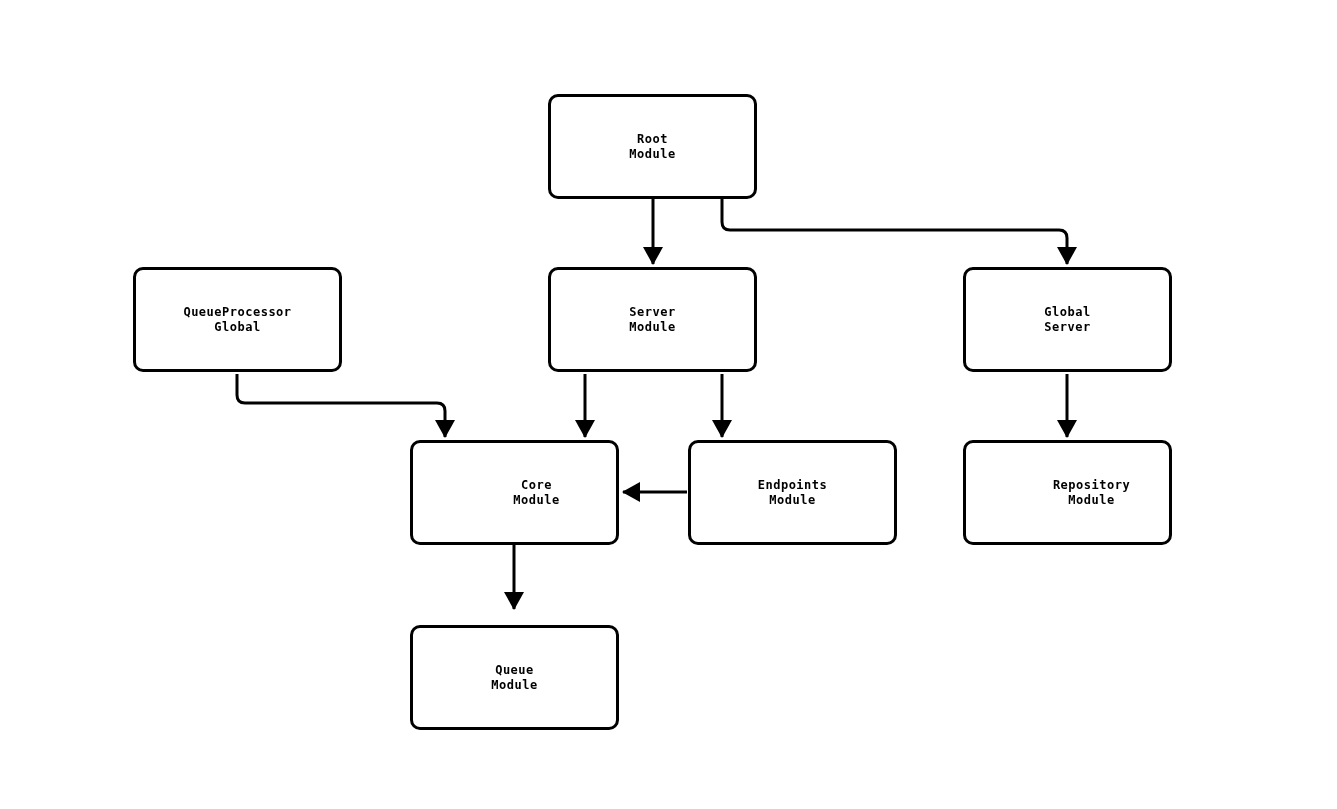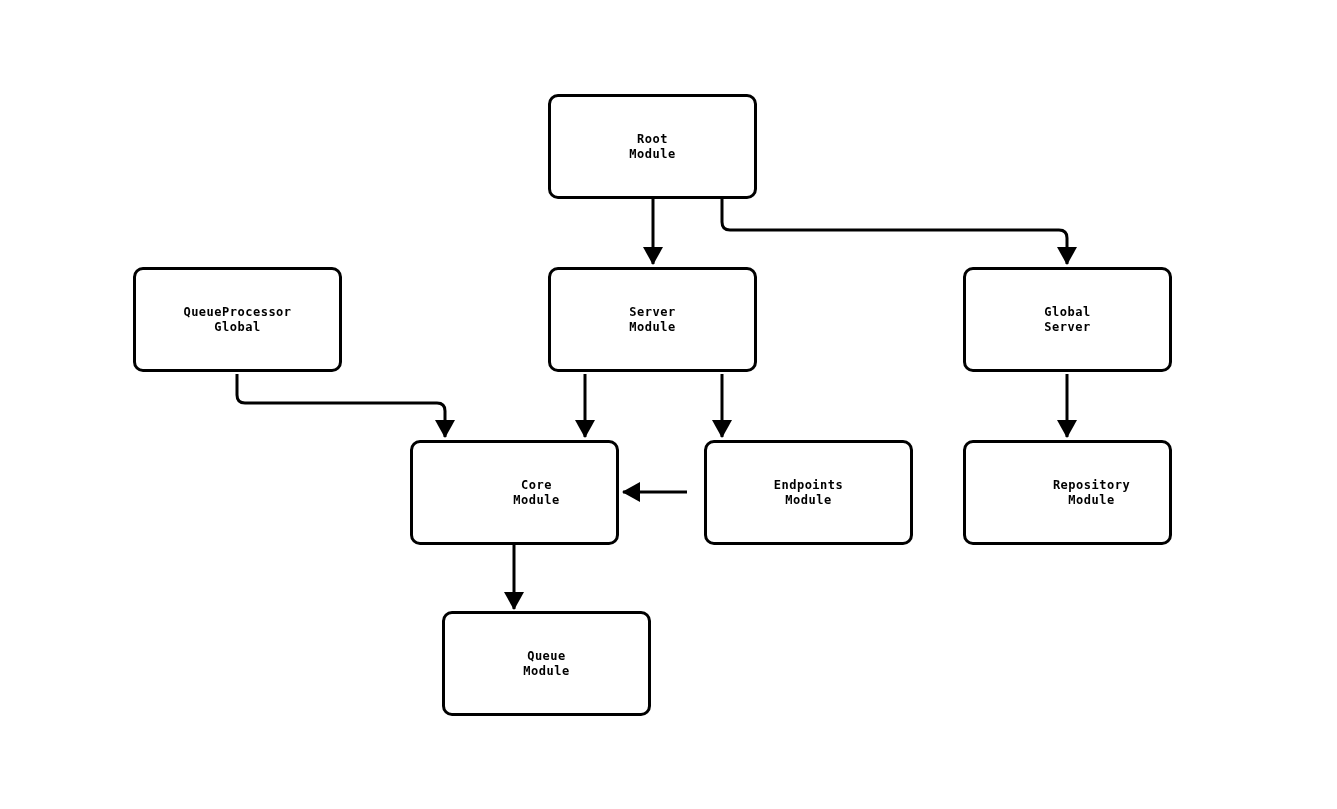--- a/index.html
+++ b/index.html
@@ -90,28 +90,28 @@
   <div class="node" style="left:963px; top:267px;">
     <span class="label">Global
 Server</span>
   </div>
 
   <div class="node" style="left:410px; top:440px;padding-left:44px;">
     <span class="label">Core
 Module</span>
   </div>
 
-  <div class="node" style="left:688px; top:440px;margin-left:16px;">
+  <div class="node" style="left:688px; top:440px;">
     <span class="label">Endpoints
 Module</span>
   </div>
 
   <div class="node" style="left:963px; top:440px;padding-left:48px;">
     <span class="label">Repository
 Module</span>
   </div>
 
-  <div class="node" style="left:410px; top:611px;margin-left:32px;">
+  <div class="node" style="left:410px; top:625px;">
     <span class="label">Queue
 Module</span>
   </div>
 
 </div>
 
 </body></html>

